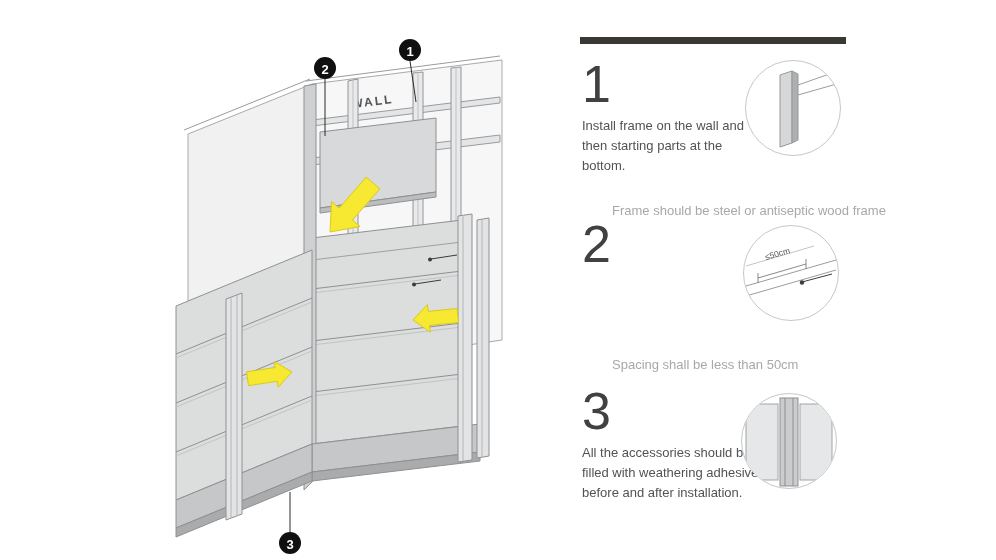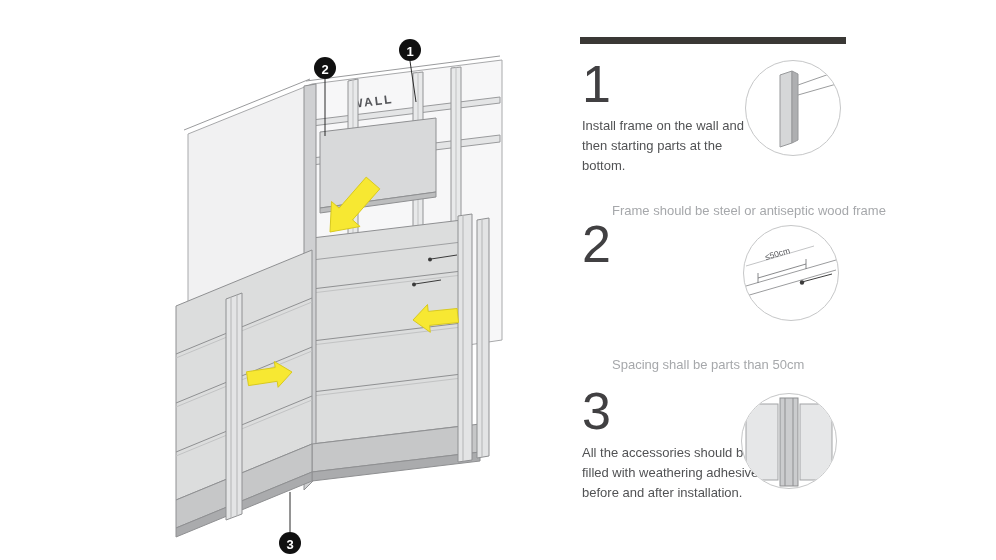--- a/index.html
+++ b/index.html
@@ -151,21 +151,21 @@
         <polygon points="34,14 46,10 46,82 34,86" fill="#d6d7d8" stroke="#97989a"></polygon>
         <polygon points="46,10 52,13 52,79 46,82" fill="#aeafb1" stroke="#97989a"></polygon>
         <line x1="52" y1="24" x2="92" y2="10" stroke="#9b9c9e"></line>
         <line x1="52" y1="34" x2="94" y2="22" stroke="#9b9c9e"></line>
       </svg>
     </div>
   </section>
 
   <section class="step step2">
     <div class="step-number">2</div>
-    <p class="step-note">Spacing shall be parts than 50cm</p>
+    <p class="step-note">Spacing shall be less than 50cm</p>
     <div class="detail-circle">
       <svg width="94" height="94" viewBox="0 0 94 94">
         <line x1="2" y1="40" x2="70" y2="20" stroke="#c3c4c6"></line>
         <line x1="2" y1="60" x2="92" y2="34" stroke="#9b9c9e"></line>
         <line x1="2" y1="70" x2="92" y2="44" stroke="#9b9c9e"></line>
         <line x1="14" y1="47" x2="14" y2="57" stroke="#6b6c6e" stroke-width="0.8"></line>
         <line x1="62" y1="33" x2="62" y2="43" stroke="#6b6c6e" stroke-width="0.8"></line>
         <line x1="14" y1="52" x2="62" y2="38" stroke="#6b6c6e" stroke-width="0.8"></line>
         <text class="dim-text" x="22" y="34" transform="rotate(-16 22 34)">≤50cm</text>
         <line x1="58" y1="56" x2="88" y2="48" stroke="#3c3c3c"></line>

